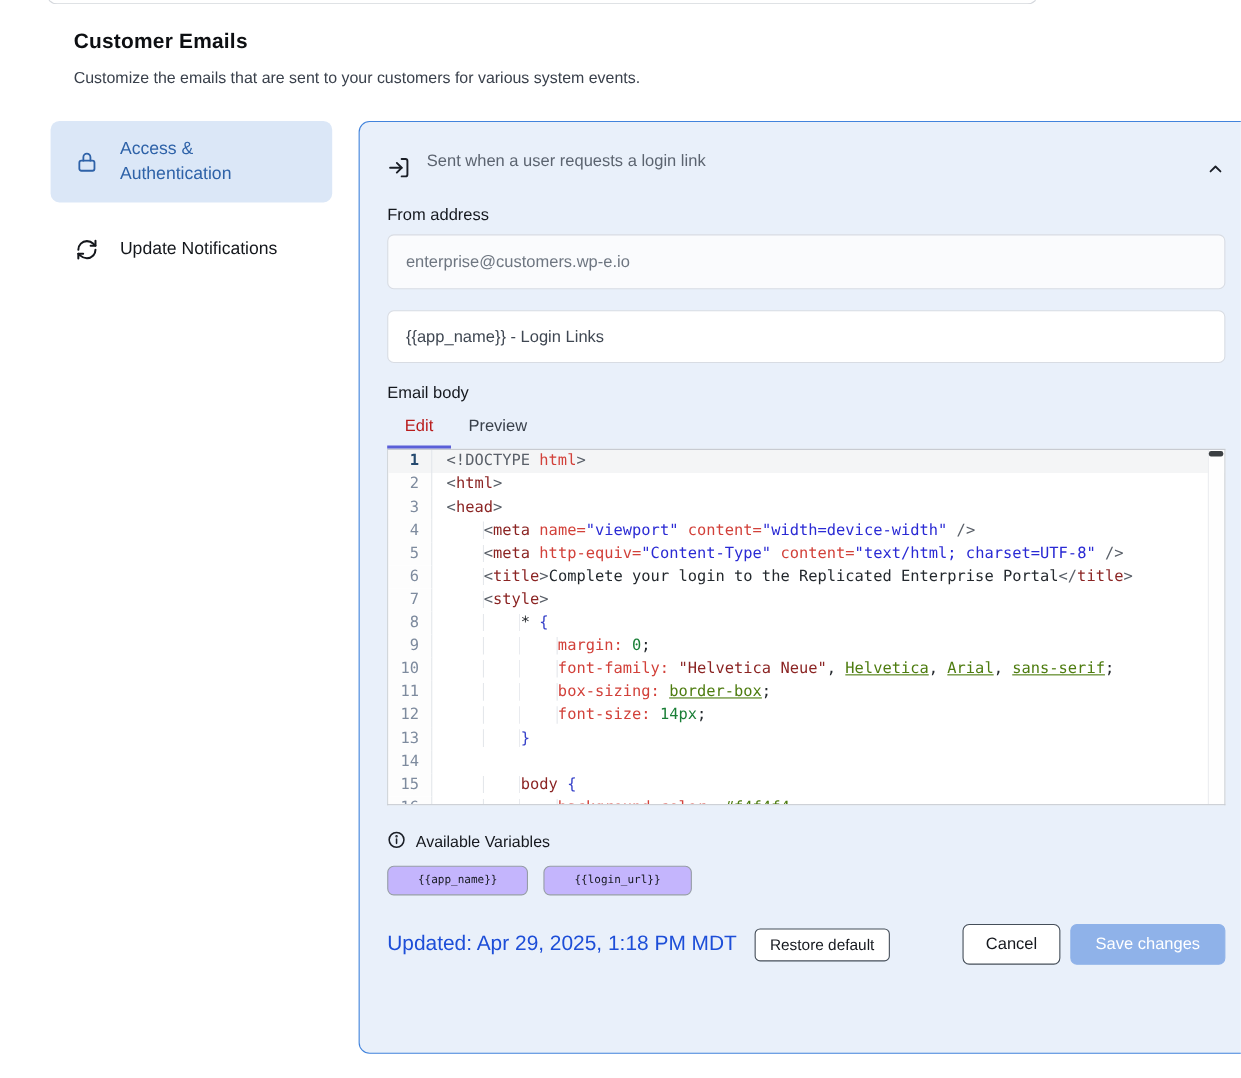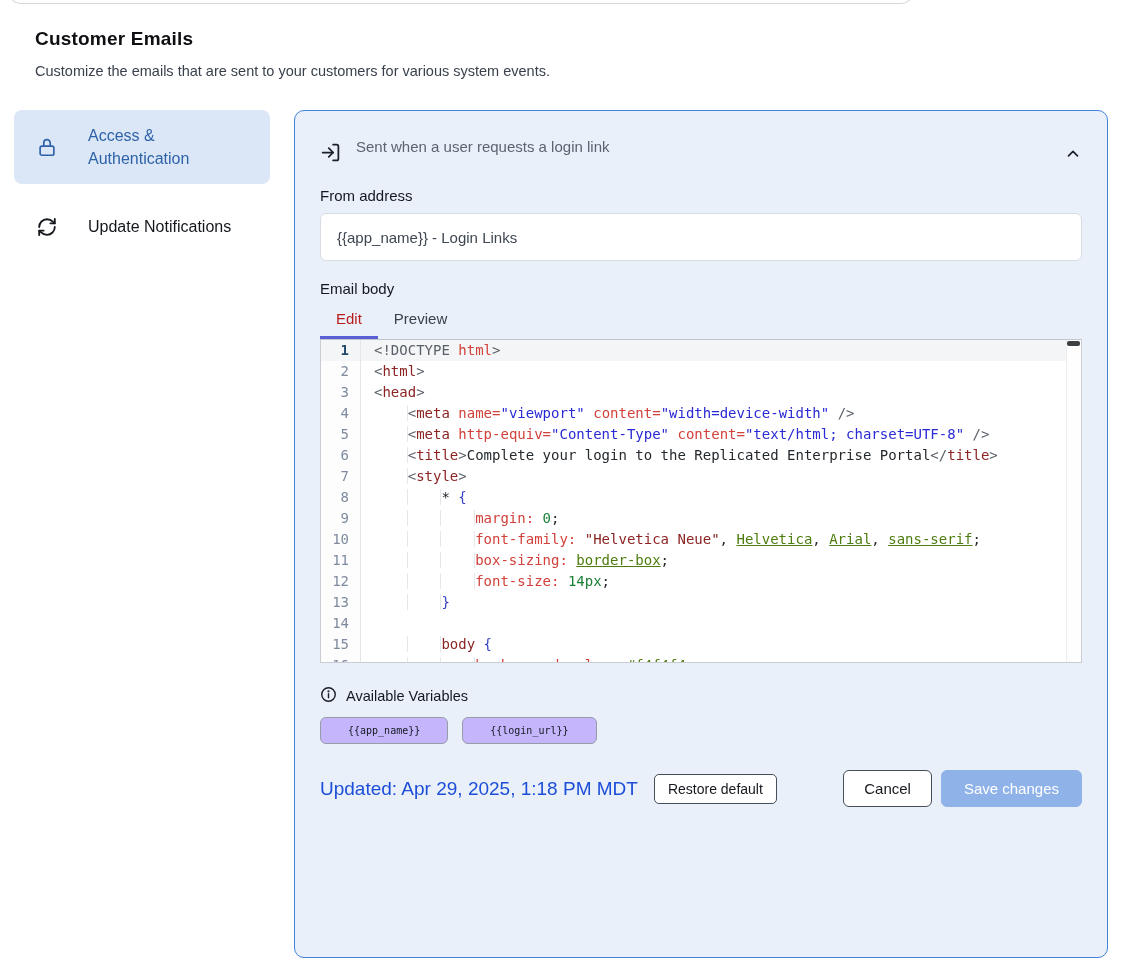--- a/index.html
+++ b/index.html
@@ -1,30 +1,30 @@
 <!DOCTYPE html>
 <html><head>
 <meta charset="utf-8">
 <style>
   * { margin: 0; padding: 0; box-sizing: border-box; }
   html,body { width: 1128px; height: 980px; background: #ffffff; overflow: hidden;
     font-family: "Liberation Sans", "DejaVu Sans", sans-serif; color: #15181e; }
-  .stage { position: relative; width: 922px; height: 980px; }
+  .stage { position: relative; width: 922px; height: 980px; margin-left: 32px; }
 
   
   .top-strip { position: absolute; left: 10px; right: 10px; top: -9px; height: 13px;
     background: #fff; border: 1px solid #d5d8dd; border-top: none; border-radius: 0 0 10px 10px; }
 
   .page-head { position: absolute; left: 35px; top: 28px; }
   .page-title { font-size: 19px; font-weight: 700; color: #0d0f12; letter-spacing: .2px; }
   .page-sub { margin-top: 13px; font-size: 14.5px; color: #3a414c; }
 
   
   .sidebar { position: absolute; left: 14px; top: 110px; width: 256px; }
-  .side-item { display: flex; align-items: center; gap: 30px; padding: 14px 16px 14px 22px;
+  .side-item { display: flex; align-items: center; gap: 19px; padding: 14px 16px 14px 22px;
     border-radius: 8px; font-size: 16px; font-weight: 500; line-height: 1.45; cursor: pointer; color: #14171c; }
   .side-item.active { background: #dbe7f7; color: #2e62a8; }
   .side-item + .side-item { margin-top: 17px; }
   .side-item .icn { flex: 0 0 auto; display: flex; }
 
   
   .panel { position: absolute; left: 294px; top: 110px; width: 814px; min-height: 848px;
     background: #e9f0fa; border: 1.5px solid #4183dc; border-radius: 10px; padding: 24px 25px 24px 25px; }
 
   .panel-head { display: flex; align-items: flex-start; gap: 15px; margin-bottom: 21px; }
@@ -141,20 +141,21 @@
       <button class="collapse-btn">
         <span>
           <svg width="18" height="18" viewBox="0 0 24 24" fill="none" stroke="#1b1f27" stroke-width="2.2" stroke-linecap="round" stroke-linejoin="round">
             <polyline points="6 14.5 12 8.5 18 14.5"></polyline>
           </svg>
         </span>
       </button>
     </div>
 
     <div class="field-label">From address</div>
+    <input class="text-input input-from" type="text" value="enterprise@customers.wp-e.io" style="">
 
     <input class="text-input input-subject" type="text" value="{{app_name}} - Login Links" style="">
 
     <div class="field-label" style="margin-bottom:4px">Email body</div>
     <div class="tabs">
         <button class="tab active">Edit</button>
         <button class="tab">Preview</button>
       </div>
 
     <div class="editor">

